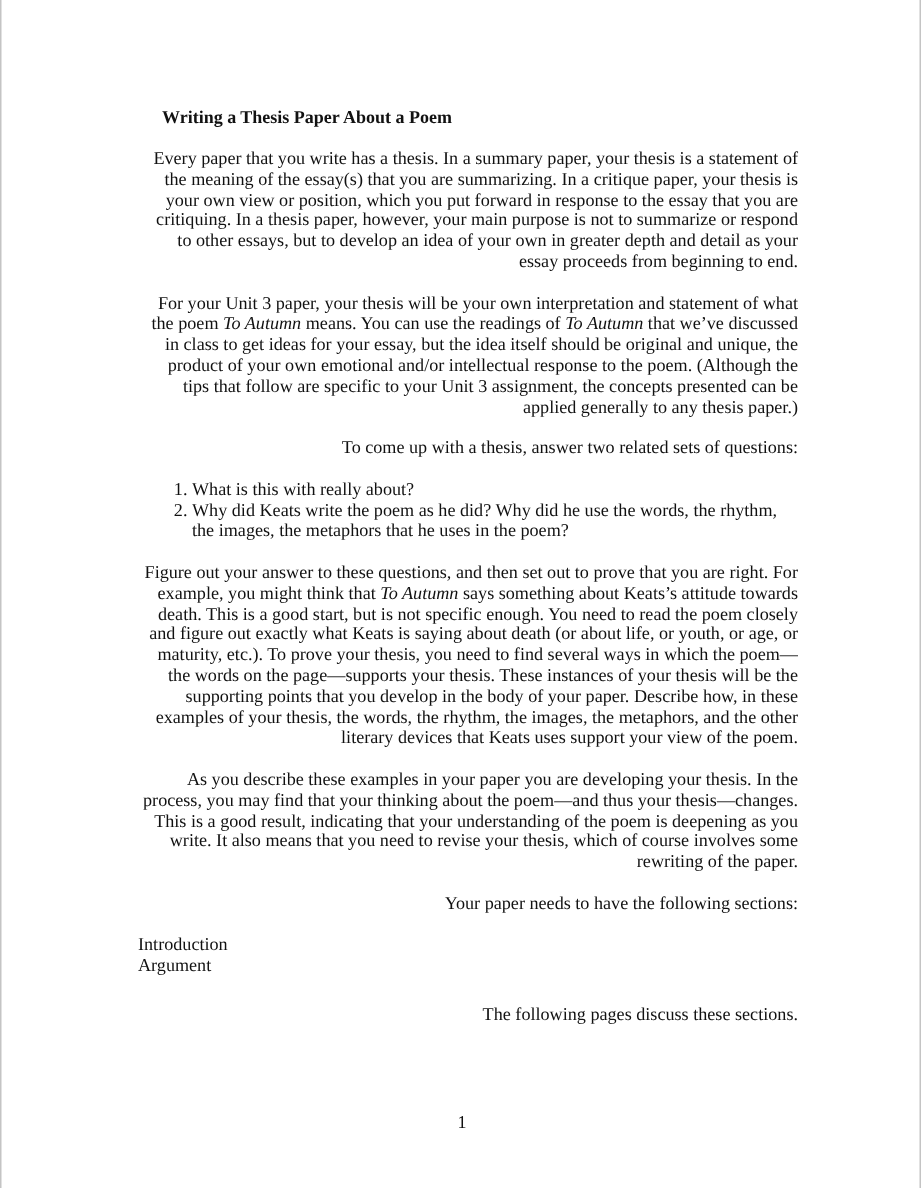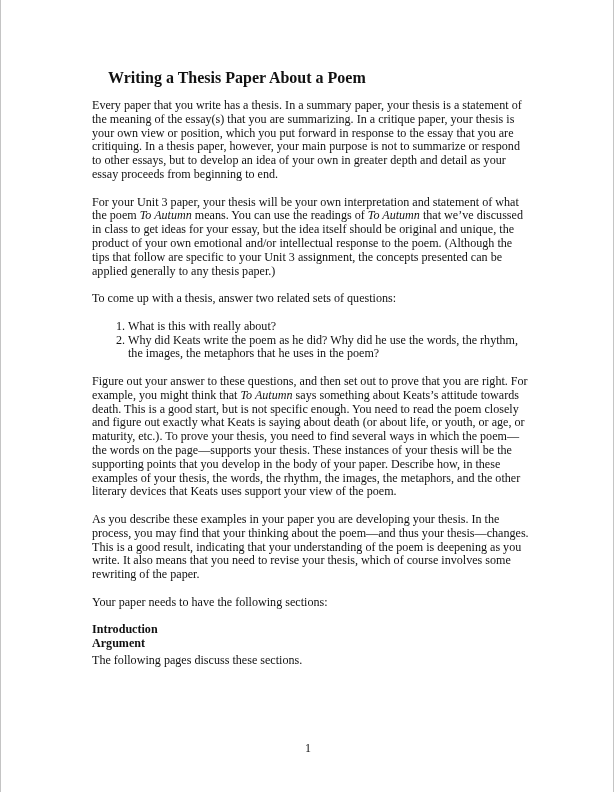--- a/index.html
+++ b/index.html
@@ -27,39 +27,40 @@
     .content {
       position: absolute;
       left: 91px;
       top: 71px;
       width: 440px;
       font-size: 12.1px;
       line-height: 13.8px;
     }
     .title {
       font-weight: bold;
-      font-size: 16px;
+      font-size: 12px;
       margin: 0 0 14px 16px;
       line-height: 14px;
     }
     p {
       margin: 0 0 13.8px 0;
+      text-align: right;
     }
     em.poem {
     }
     ol {
       margin: 0 0 13.8px 0;
       padding-left: 36px;
     }
     ol li {
       padding-left: 0;
     }
     .sections {
-      margin: 0 0 3px 0;
-      font-weight: bold;
+      margin: 0 0 19px 0;
+      font-weight: normal;
     }
     .sections div {
       line-height: 13.8px;
     }
     .page-number {
       position: absolute;
       left: 0;
       width: 614px;
       top: 741px;
       text-align: center;

